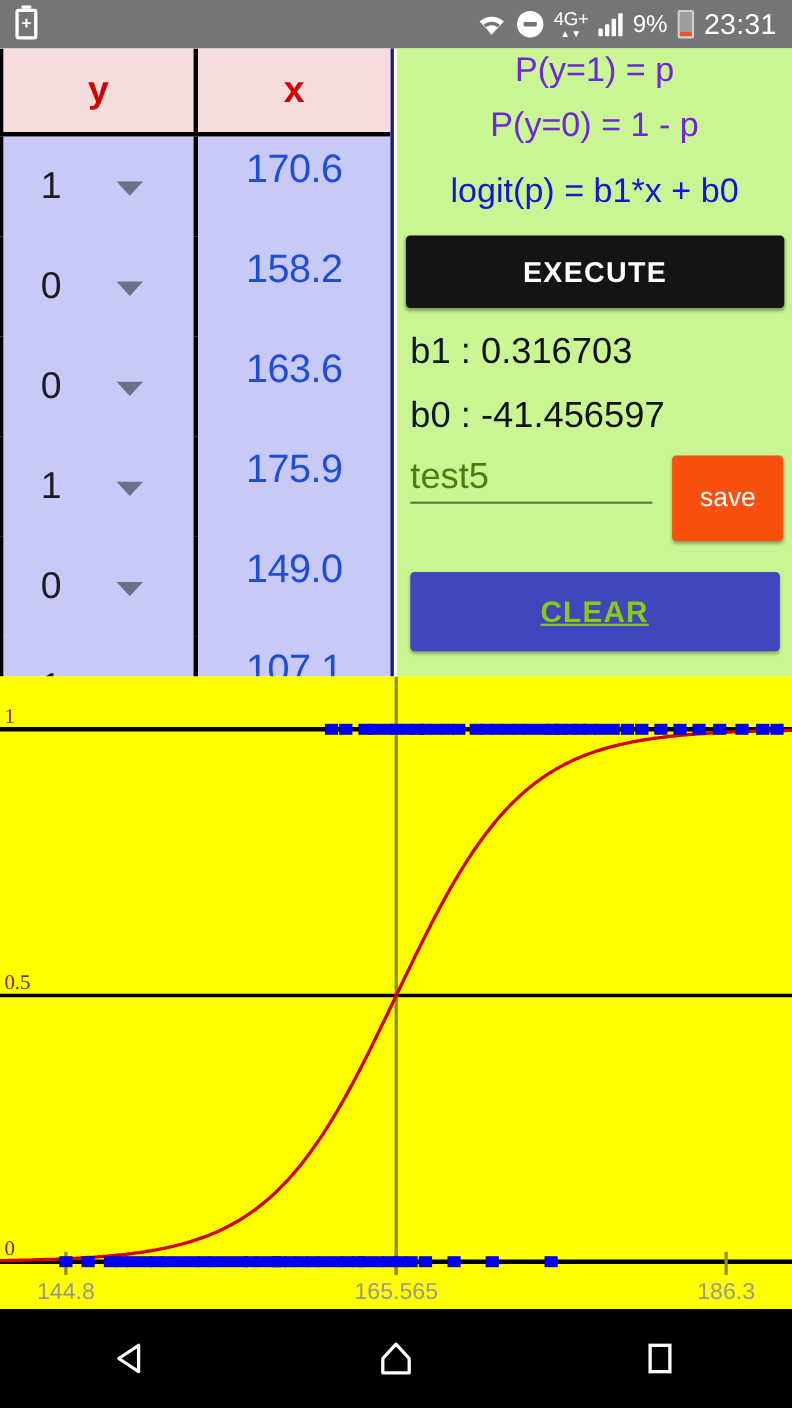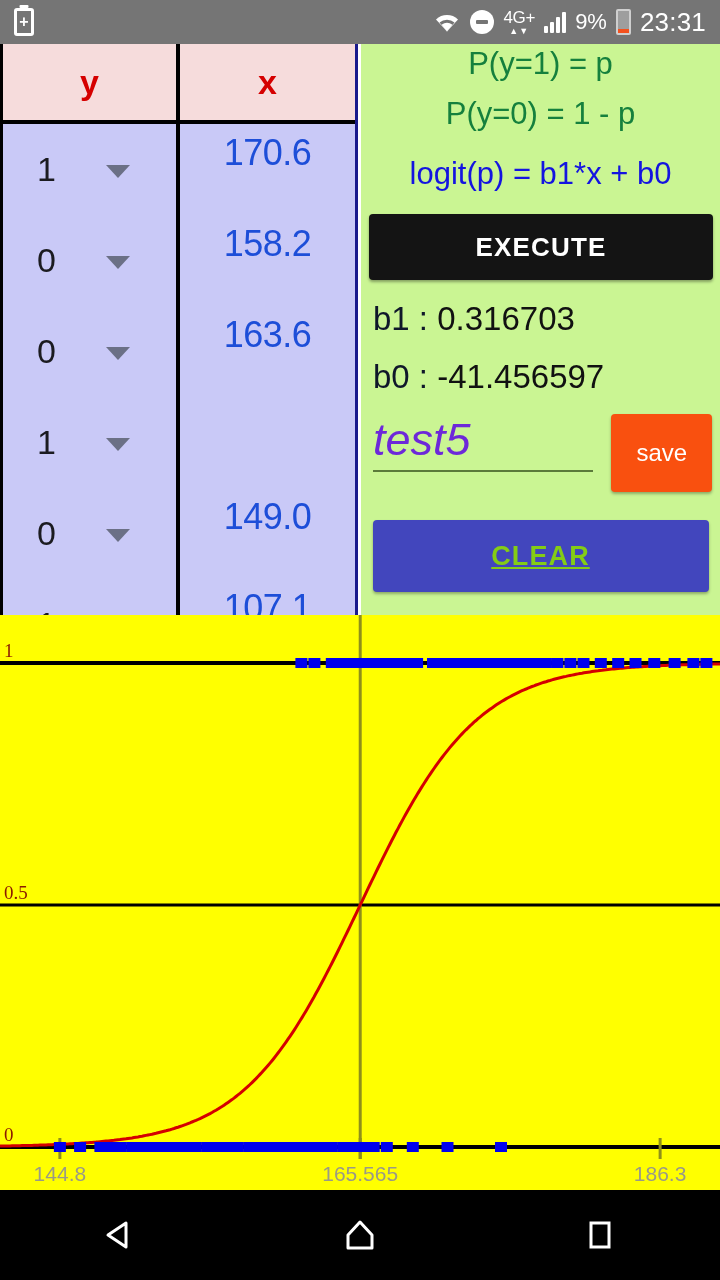--- a/index.html
+++ b/index.html
@@ -84,36 +84,36 @@
   .cell-x{ width:175px; display:flex; align-items:flex-start; justify-content:center; padding-top:8px;}
   .xbox{ width:120px; }
   .xbox .val{ font-size:36px; color:#1d4ed8; display:block; text-align:center; letter-spacing:-0.5px;}
   .xline{ height:2px; background:#6b7086; margin-top:4px; }
 
   
   .panel{
     position:absolute; left:361px; top:0; width:359px; height:571px;
     background:#caf593; padding:0 8px;
   }
-  .formula{ font-size:31px; color:#15803d; text-align:center; letter-spacing:0px; }
+  .formula{ font-size:31px; color:#6d28d9; text-align:center; letter-spacing:0px; }
   .formula.f1{ margin-top:2px; }
   .formula.f2{ margin-top:14px; }
   .formula.logit{ color:#1414e0; font-size:31px; margin-top:24px; font-weight:400;}
   .btn-execute{
     margin:22px auto 0; width:344px; height:66px; background:#141414; border-radius:4px;
     color:#fff; font-size:26px; font-weight:bold; letter-spacing:1.2px;
     display:flex; align-items:center; justify-content:center;
     box-shadow:0 2px 3px rgba(0,0,0,.35);
   }
   .coef{ font-size:33px; margin-top:20px; padding-left:4px; color:#111; }
   .coef:first-of-type{ margin-top:22px; }
   .coef .k{ color:#0f172a; }
   .saverow{ display:flex; align-items:flex-start; margin-top:18px; }
   .namefield{ width:228px; margin-left:4px; }
-  .namefield .val{ font-size:45px; color:#6d28d9; display:block; padding-bottom:4px;font-style:italic;}
+  .namefield .val{ font-size:33px; color:#4d7c0f; display:block; padding-bottom:4px;}
   .nameline{ height:2px; background:#5b7a3a; }
   .btn-save{
     margin-left:18px; width:104px; height:78px; background:#f9500f; border-radius:4px;
     color:#fff; font-size:24px; display:flex; align-items:center; justify-content:center;
     box-shadow:0 2px 3px rgba(0,0,0,.3);
   }
   .btn-clear{
     margin:28px auto 0; width:336px; height:72px; background:#4246bd; border-radius:4px;
     color:#84cc16; font-size:27px; font-weight:bold; letter-spacing:1.1px;
     display:flex; align-items:center; justify-content:center;
@@ -203,20 +203,23 @@
         </div>
         <div class="cell-x">
           <span class="xbox"><span class="val">163.6</span><span class="xline"></span></span>
         </div>
       </div>
 
       <div class="trow">
         <div class="cell-y">
           <span class="val">1</span>
           <span class="caret"></span>
+        </div>
+        <div class="cell-x">
+          <span class="xbox"><span class="val">175.9</span><span class="xline"></span></span>
         </div>
       </div>
 
       <div class="trow">
         <div class="cell-y">
           <span class="val">0</span>
           <span class="caret"></span>
         </div>
         <div class="cell-x">
           <span class="xbox"><span class="val">149.0</span><span class="xline"></span></span>

